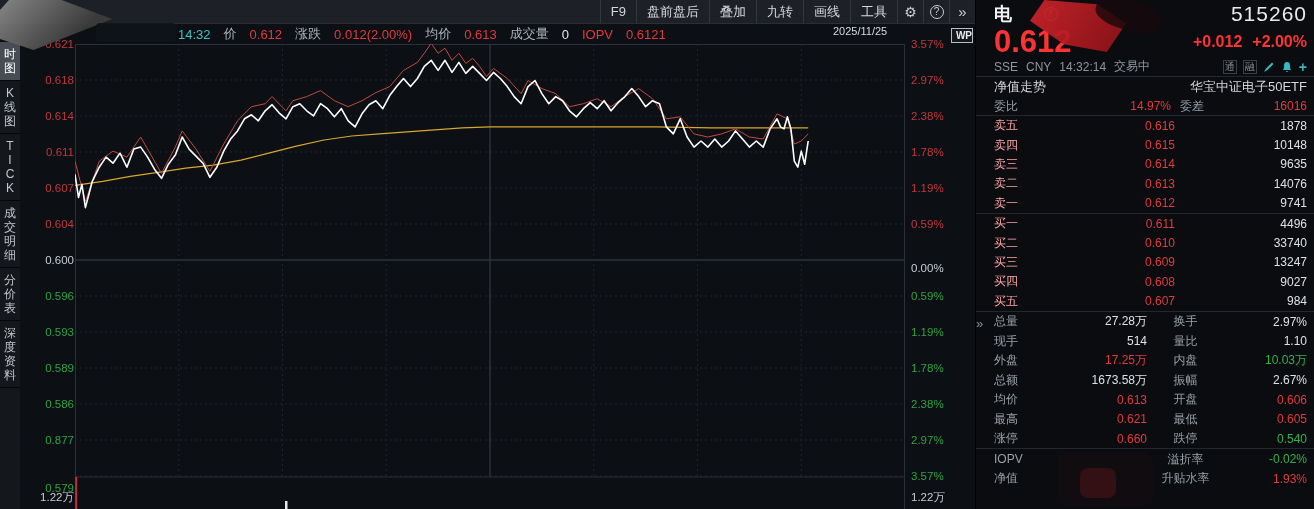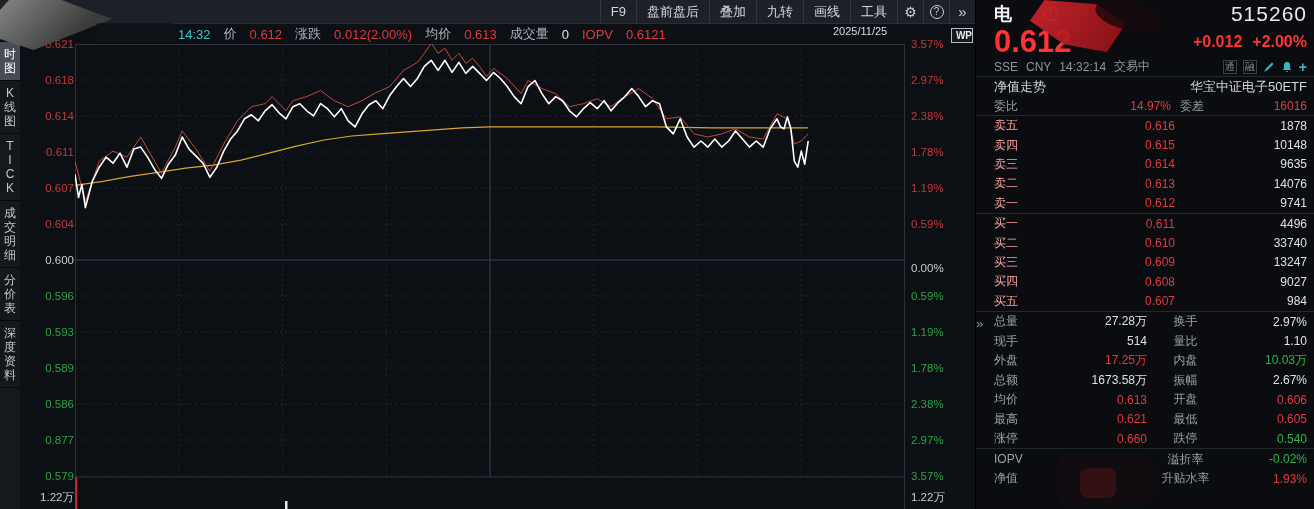--- a/index.html
+++ b/index.html
@@ -155,21 +155,21 @@
       <div class="tick red" style="top: 108px;">0.614</div>
       <div class="tick red" style="top: 144px;">0.611</div>
       <div class="tick red" style="top: 180px;">0.607</div>
       <div class="tick red" style="top: 216px;">0.604</div>
       <div class="tick neutral" style="top: 252px;">0.600</div>
       <div class="tick green" style="top: 288px;">0.596</div>
       <div class="tick green" style="top: 324px;">0.593</div>
       <div class="tick green" style="top: 360px;">0.589</div>
       <div class="tick green" style="top: 396px;">0.586</div>
       <div class="tick green" style="top: 432px;">0.877</div>
-      <div class="tick green" style="top: 468px; padding-left: 13px;">0.579</div>
+      <div class="tick green" style="top: 480px; padding-left: 13px;">0.579</div>
     </div>
   <div class="rticks" id="rticks">
       <div class="tick red" style="top: 36px;">3.57%</div>
       <div class="tick red" style="top: 72px;">2.97%</div>
       <div class="tick red" style="top: 108px;">2.38%</div>
       <div class="tick red" style="top: 144px;">1.78%</div>
       <div class="tick red" style="top: 180px;">1.19%</div>
       <div class="tick red" style="top: 216px;">0.59%</div>
       <div class="tick neutral" style="top: 260px;">0.00%</div>
       <div class="tick green" style="top: 288px;">0.59%</div>

